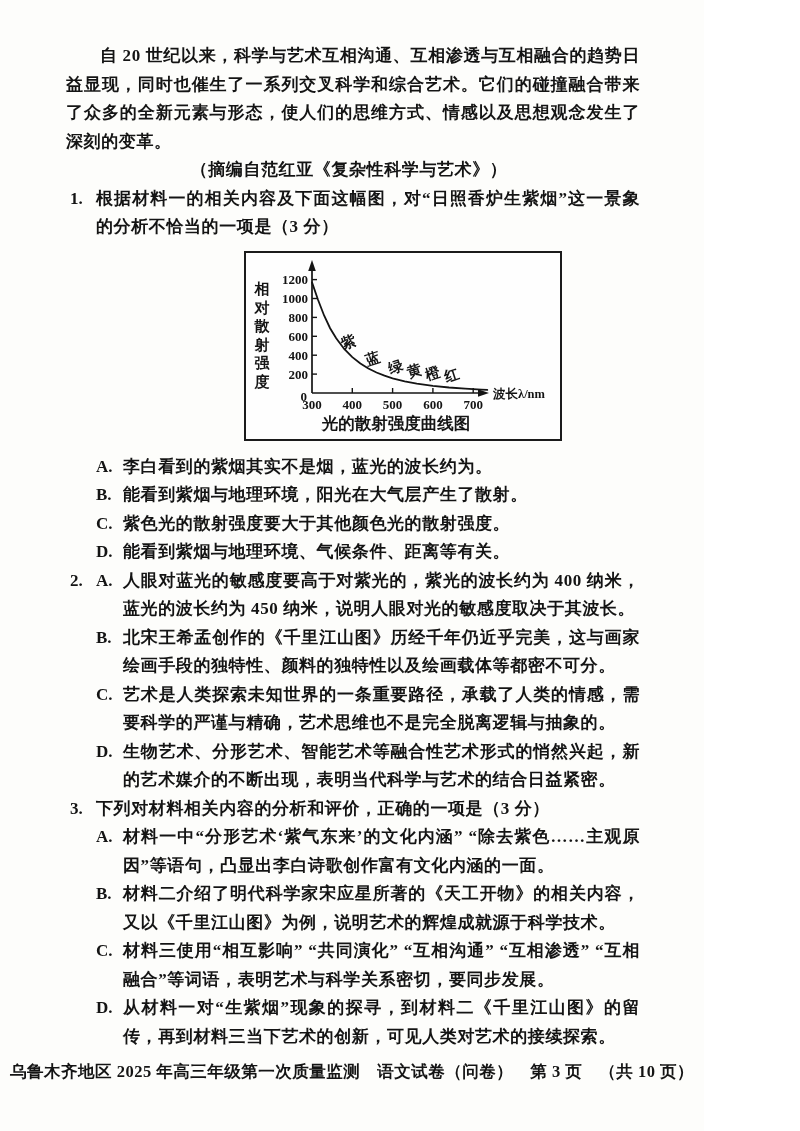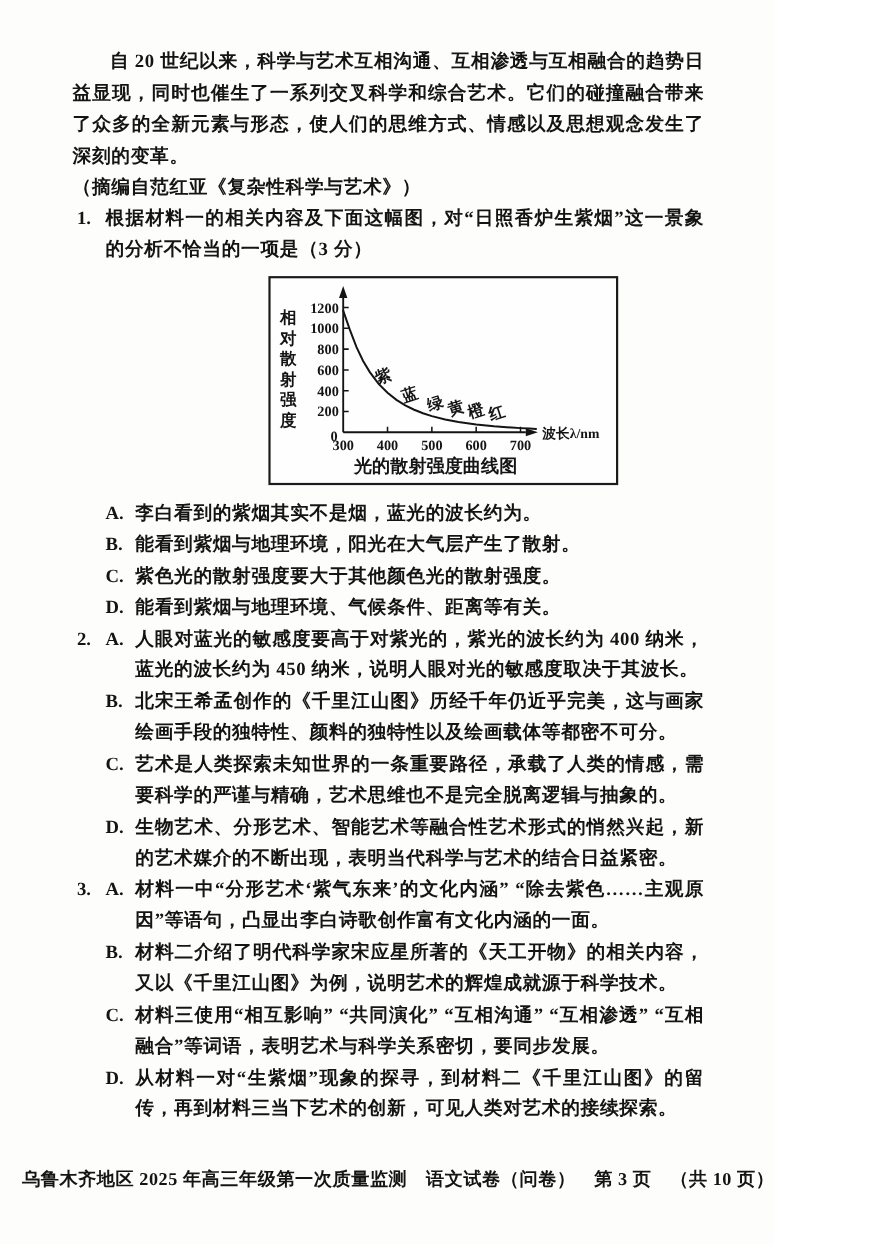--- a/index.html
+++ b/index.html
@@ -10,37 +10,37 @@
     font-weight:600;
     padding:42px 64px 0 66px;
     overflow:hidden;
   }
   .intro{
     margin:0;font-size:17px;line-height:28.5px;letter-spacing:.6px;
     text-align:justify;text-indent:2em;
   }
   .attribution{
     margin:0;font-size:17px;line-height:28.5px;letter-spacing:.6px;
-    text-align:left;padding-right:8px;
+    text-align:center;padding-right:8px;
   }
   .question{display:flex;align-items:flex-start;}
   .qnum{flex:0 0 30px;box-sizing:border-box;padding-left:4px;font-size:17px;line-height:28.5px;}
   .qbody{flex:1;font-size:17px;line-height:28.5px;}
   .stem{text-align:justify;letter-spacing:.6px;}
   .opt{display:flex;}
   .opt-label{flex:0 0 27px;}
   .opt-text{flex:1;text-align:justify;letter-spacing:.6px;}
   figure.chart-figure{
     margin:9px 0 12px 148px;width:314px;height:186px;
     border:2px solid #1b1b1b;background:#fefefe;padding:0;
   }
   svg text{fill:#141414;font-family:"Liberation Serif","DejaVu Sans",serif;}
   .footer{
     position:absolute;left:0;right:0;bottom:48px;
-    text-align:right;font-size:16.5px;font-weight:700;letter-spacing:.5px;
+    text-align:center;font-size:16.5px;font-weight:700;letter-spacing:.5px;
   }
 </style>
 </head>
 <body>
 
 <div class="page">
 
   <p class="intro">自 20 世纪以来，科学与艺术互相沟通、互相渗透与互相融合的趋势日益显现，同时也催生了一系列交叉科学和综合艺术。它们的碰撞融合带来了众多的全新元素与形态，使人们的思维方式、情感以及思想观念发生了深刻的变革。</p>
   <p class="attribution">（摘编自范红亚《复杂性科学与艺术》）</p>
 
@@ -130,20 +130,21 @@
       <div class="opt">
         <div class="opt-label">D.</div>
         <div class="opt-text">生物艺术、分形艺术、智能艺术等融合性艺术形式的悄然兴起，新的艺术媒介的不断出现，表明当代科学与艺术的结合日益紧密。</div>
       </div>
     </div>
   </div>
 
   <div class="question">
     <div class="qnum">3.</div>
     <div class="qbody">
+      <div class="stem">下列对材料相关内容的分析和评价，正确的一项是（3 分）</div>
       <div class="opt">
         <div class="opt-label">A.</div>
         <div class="opt-text">材料一中“分形艺术‘紫气东来’的文化内涵” “除去紫色……主观原因”等语句，凸显出李白诗歌创作富有文化内涵的一面。</div>
       </div>
       <div class="opt">
         <div class="opt-label">B.</div>
         <div class="opt-text">材料二介绍了明代科学家宋应星所著的《天工开物》的相关内容，又以《千里江山图》为例，说明艺术的辉煌成就源于科学技术。</div>
       </div>
       <div class="opt">
         <div class="opt-label">C.</div>

